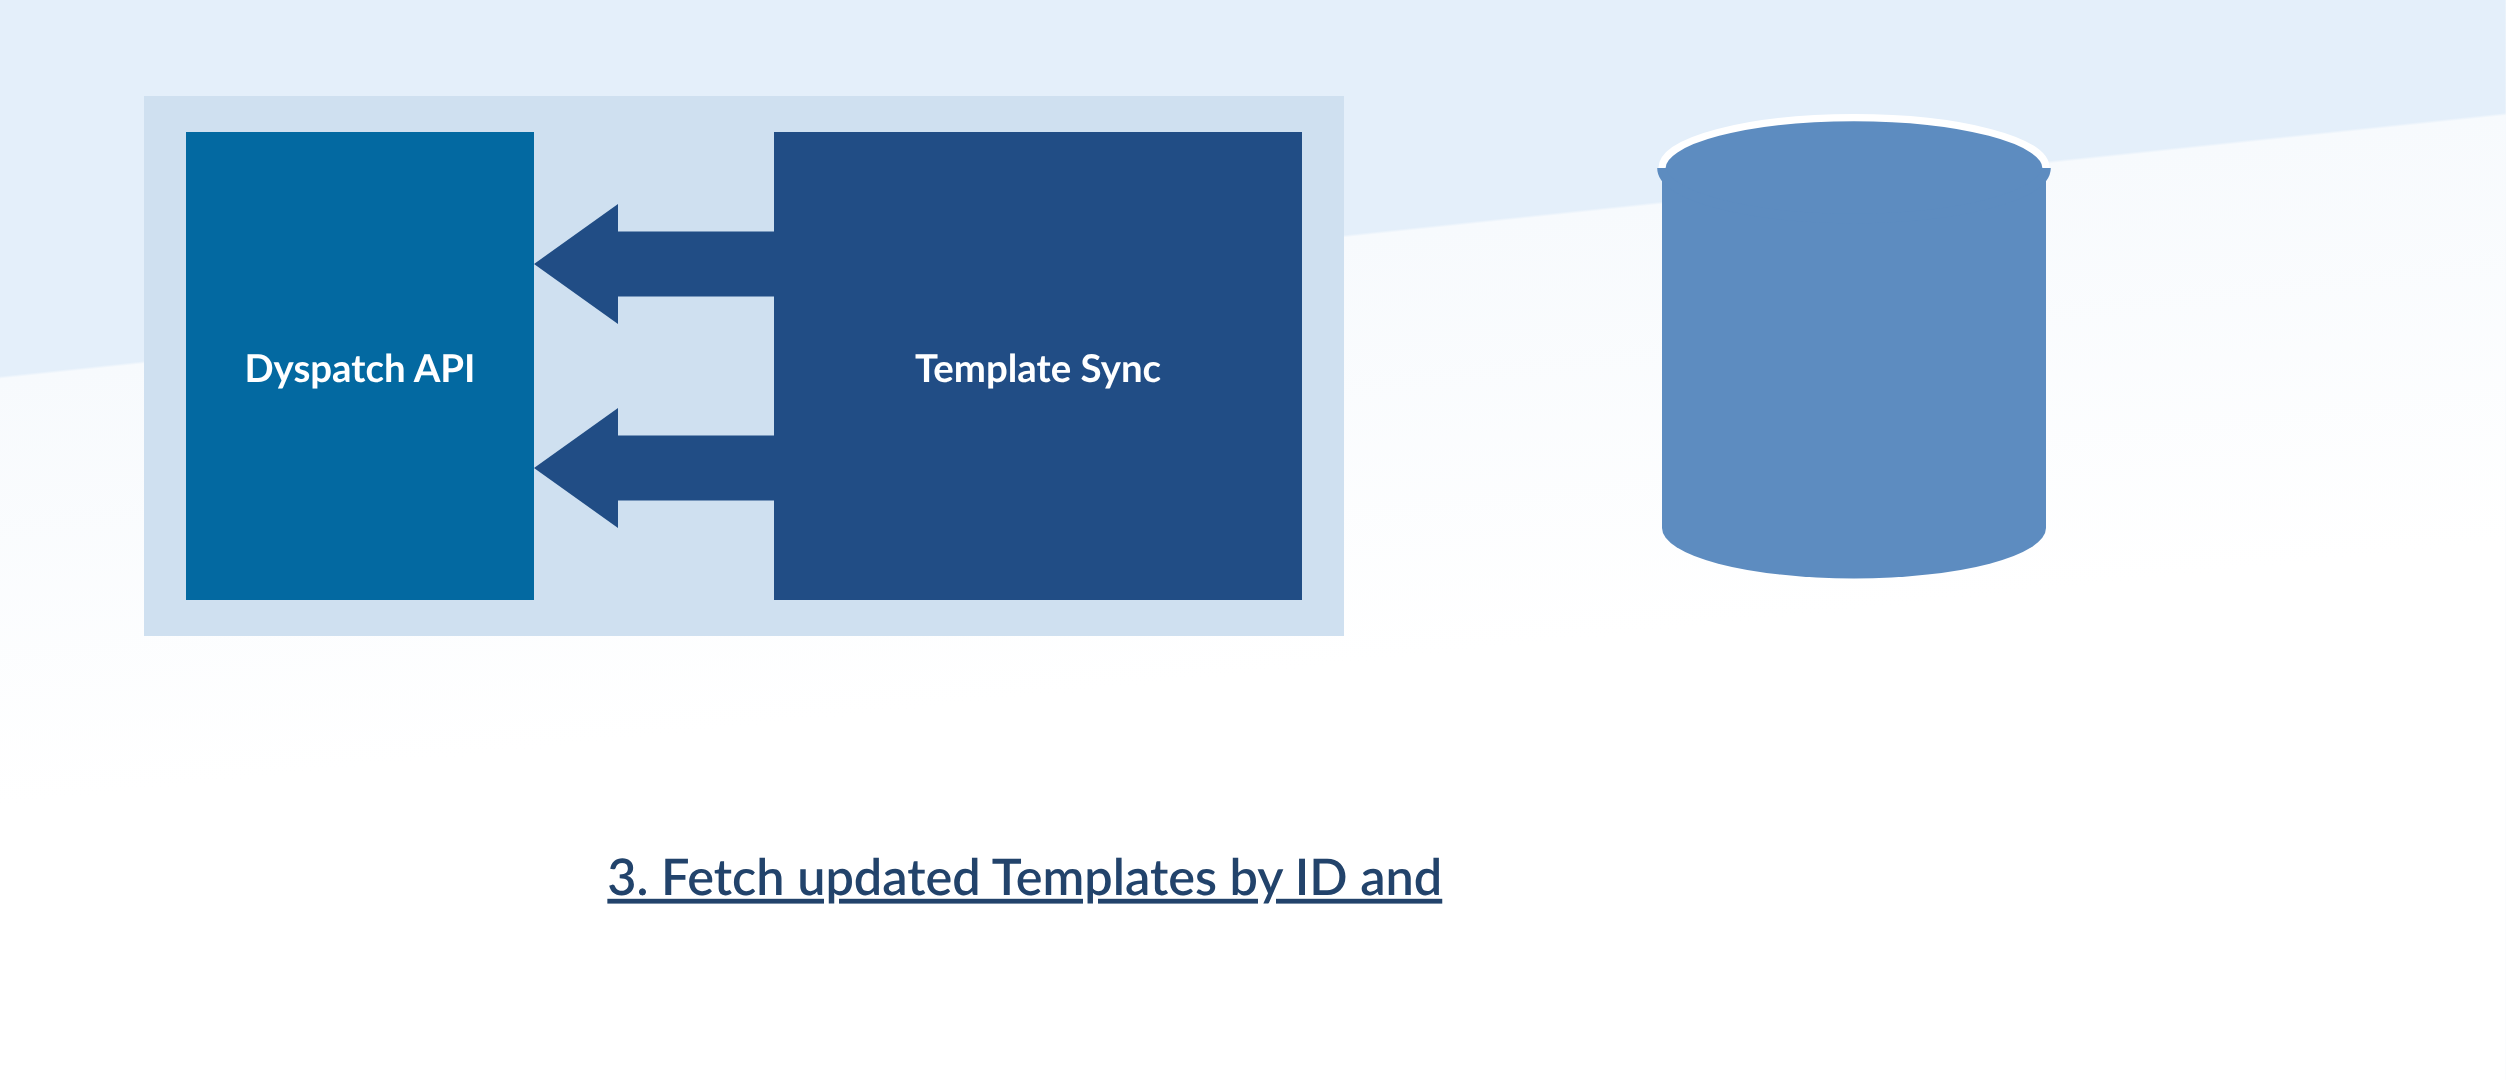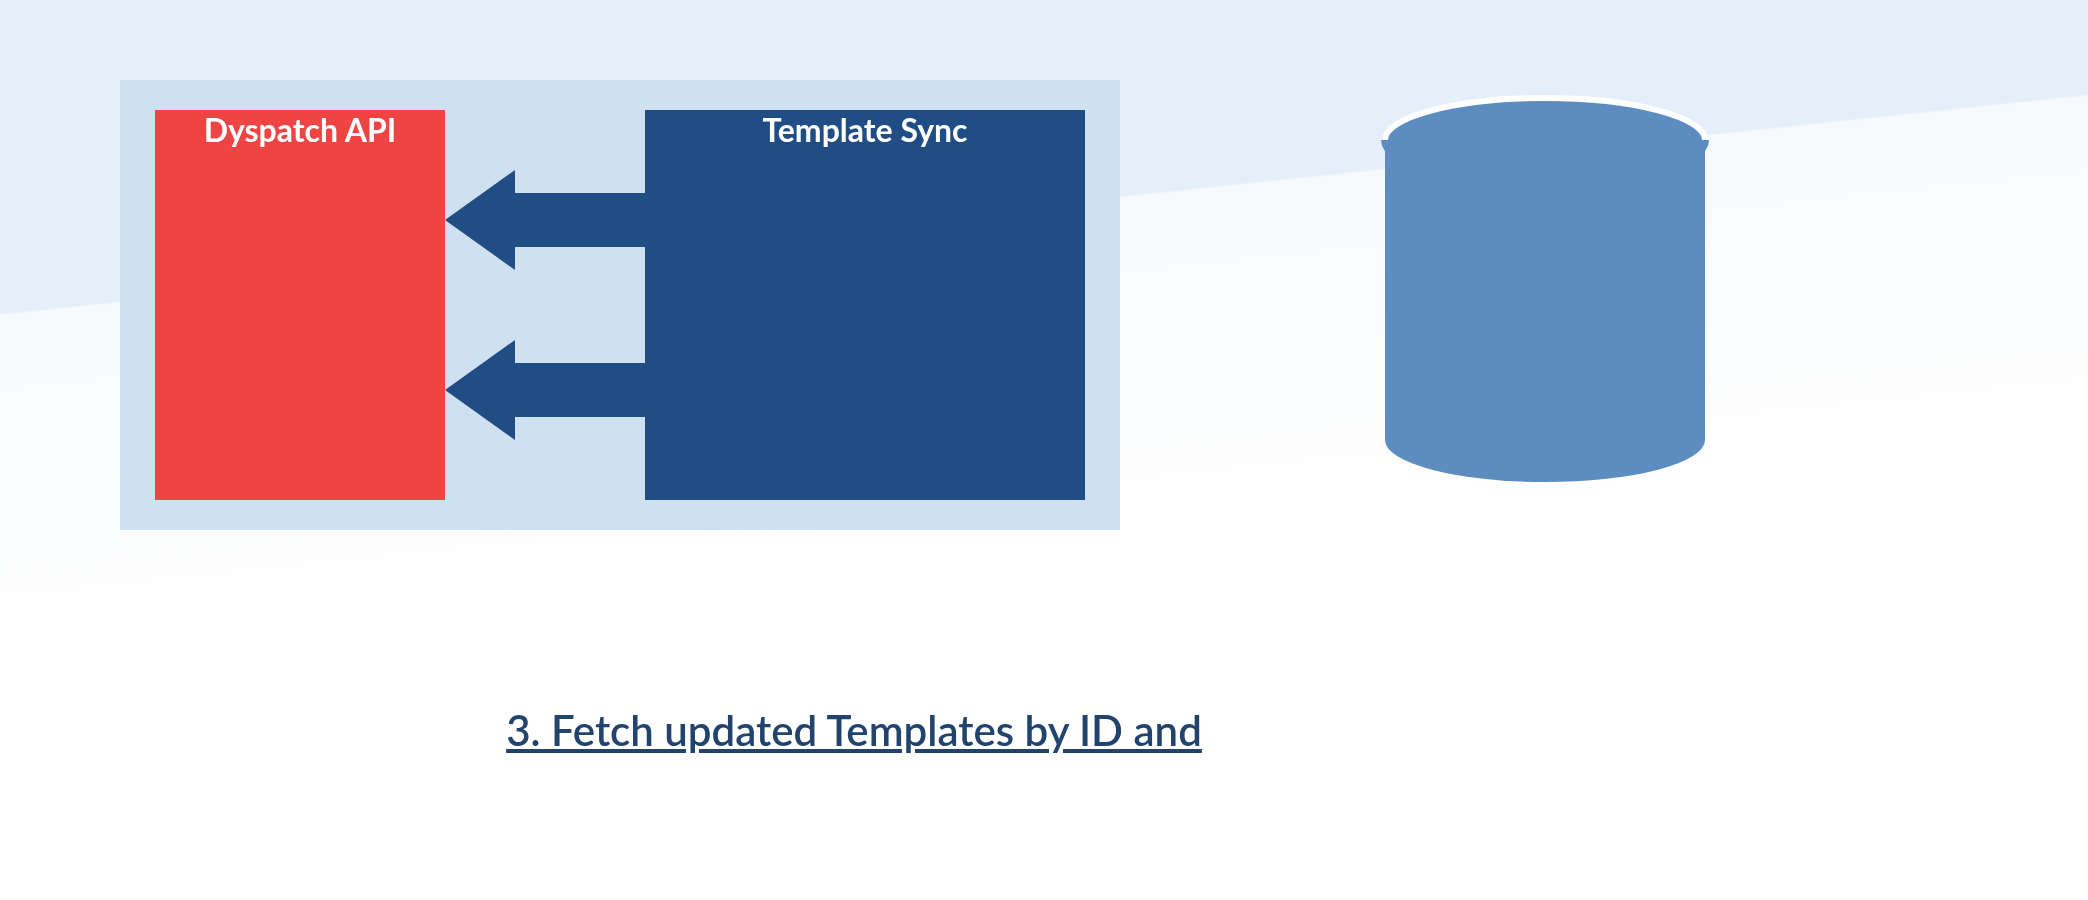--- a/index.html
+++ b/index.html
@@ -29,36 +29,37 @@
     width: 1000px;
     height: 450px;
     background: #cfe0f0;
   }
   .api-box {
     position: absolute;
     left: 155px;
     top: 110px;
     width: 290px;
     height: 390px;
-    background: #ef4444;
+    background: #0369a1;
     display: flex;
+    align-items: center;
     justify-content: center;
     color: #ffffff;
     font-size: 32px;
     font-weight: 700;
   }
   .sync-box {
     position: absolute;
     left: 645px;
     top: 110px;
     width: 440px;
     height: 390px;
     background: #214d85;
     display: flex;
-    align-items: flex-start;
+    align-items: center;
     justify-content: center;
     color: #ffffff;
     font-size: 32px;
     font-weight: 700;
   }
   .arrow {
     position: absolute;
     left: 445px;
     width: 200px;
     height: 100px;

